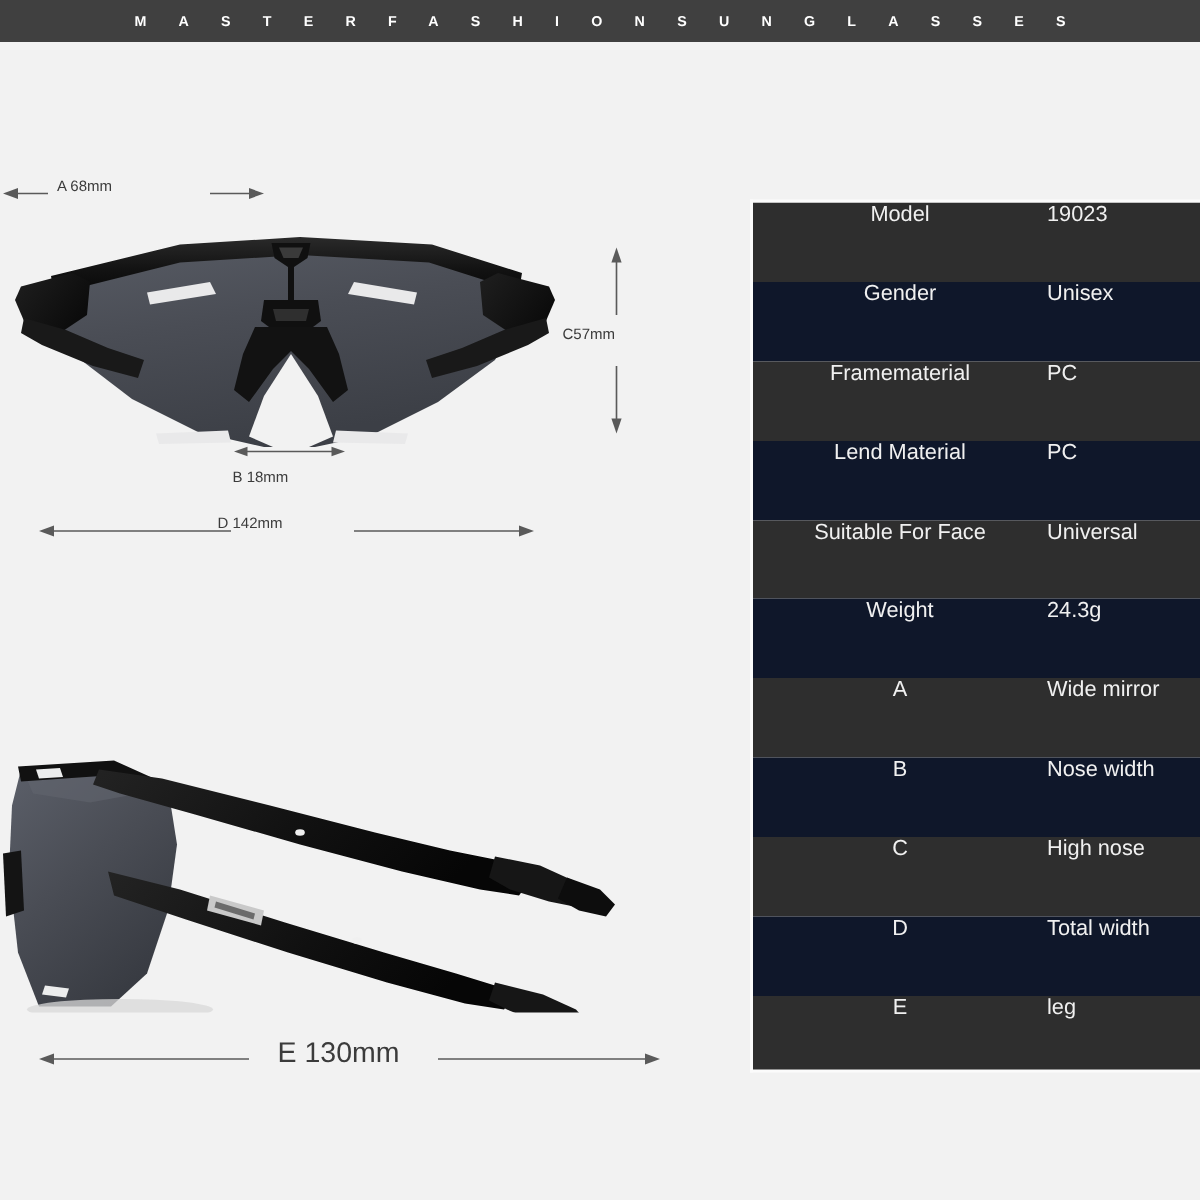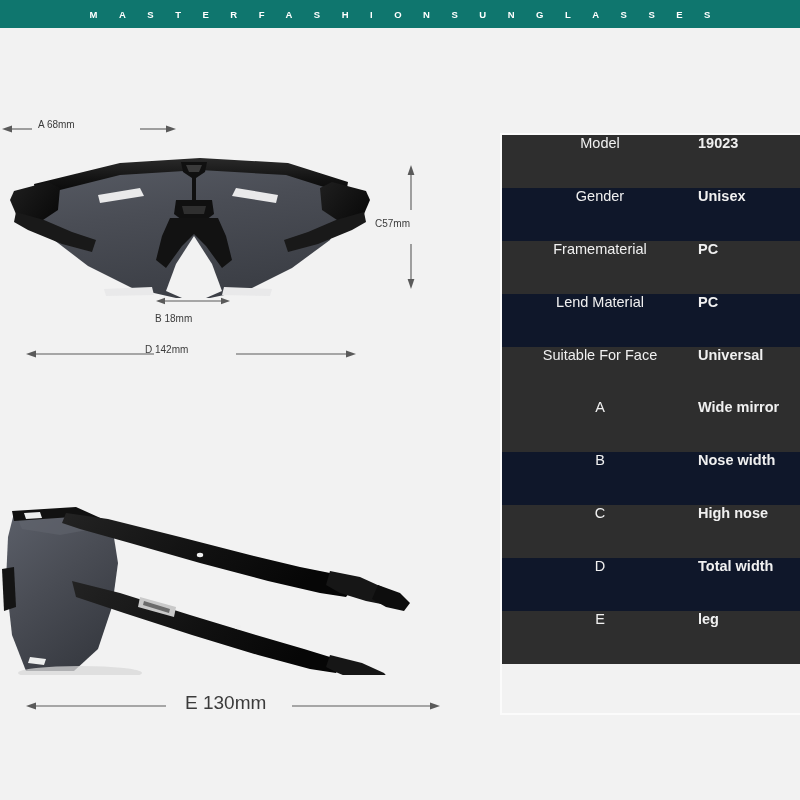--- a/index.html
+++ b/index.html
@@ -13,21 +13,21 @@
     font-family: "Liberation Sans", sans-serif;
     overflow: hidden;
     position: relative;
   }
 
   
   #brand-bar {
     position: absolute;
     left: 0; top: 0;
     width: 800px; height: 28px;
-    background: #0f766e;
+    background: #404040;
     display: flex;
     align-items: center;
     justify-content: center;
   }
   #brand-bar .brand-text {
     color: #ffffff;
     font-size: 9.5px;
     font-weight: 700;
     letter-spacing: 21.5px;
     text-indent: 21.5px;
@@ -75,21 +75,20 @@
     color: #f0f0f0;
     font-size: 14.5px;
     font-family: "Liberation Sans", sans-serif;
   }
   .spec-val {
     flex: 1;
     text-align: left;
     color: #f0f0f0;
     font-size: 14.5px;
     font-family: "Liberation Sans", sans-serif;
-    font-weight: bold;
   }
 </style>
 </head>
 <body>
 
 <div id="brand-bar">
   <span class="brand-text">MASTERFASHIONSUNGLASSES</span>
 </div>
 
 <svg class="product-svg" style="left:0px; top:148px;" width="380" height="165" viewBox="0 0 380 165">
@@ -247,20 +246,24 @@
     <div class="spec-val">PC</div>
   </div>
   <div class="spec-row even">
     <div class="spec-key">Lend Material</div>
     <div class="spec-val">PC</div>
   </div>
   <div class="spec-row odd">
     <div class="spec-key">Suitable For Face</div>
     <div class="spec-val">Universal</div>
   </div>
+  <div class="spec-row even">
+    <div class="spec-key">Weight</div>
+    <div class="spec-val">24.3g</div>
+  </div>
   <div class="spec-row odd">
     <div class="spec-key">A</div>
     <div class="spec-val">Wide mirror</div>
   </div>
   <div class="spec-row even">
     <div class="spec-key">B</div>
     <div class="spec-val">Nose width</div>
   </div>
   <div class="spec-row odd">
     <div class="spec-key">C</div>

